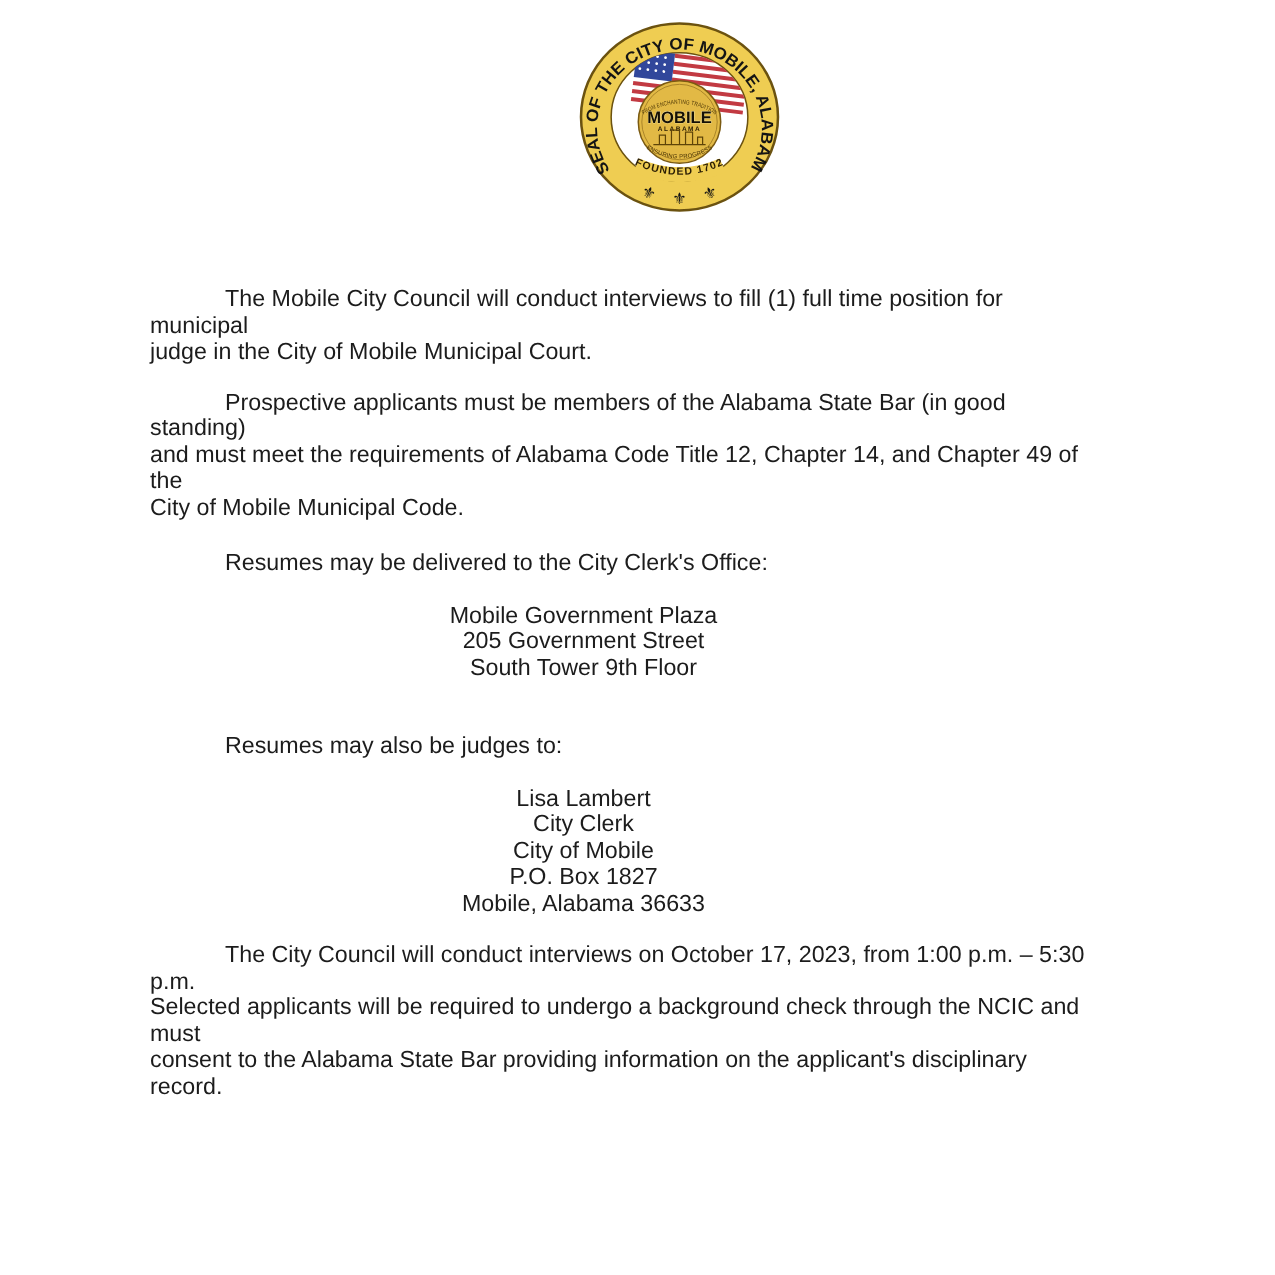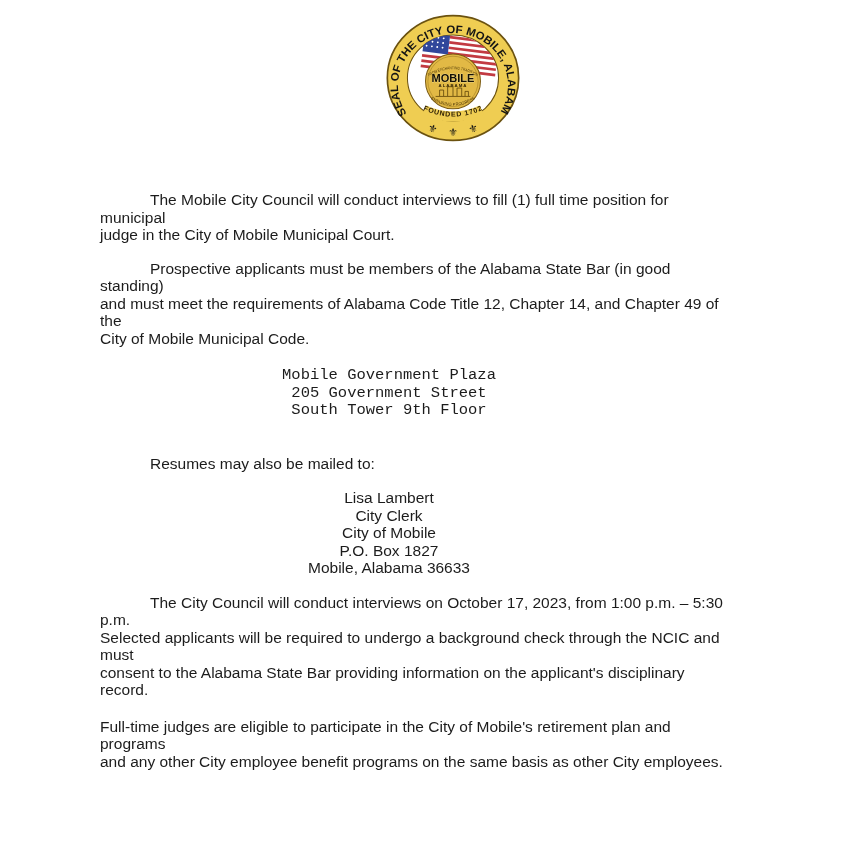--- a/index.html
+++ b/index.html
@@ -35,21 +35,21 @@
   }
   .indent   { text-indent: 50px; }
   .indent2  { text-indent: 47px; }
   .centered { margin-left: 0; margin-right: 0; text-align: center; text-indent: 0; }
   .mt50 { margin-top: 50px; }
   .mb16 { margin-bottom: 16px; }
   .mb17 { margin-bottom: 17px; }
   .mb18 { margin-bottom: 18px; }
   .mb19 { margin-bottom: 19px; }
   .mb20 { margin-bottom: 20px; }
-  .mb35 { margin-bottom: 35px; font-family: Liberation Mono, monospace; }
+  .mb35 { margin-bottom: 35px; }
   .mb0  { margin-bottom: 0; }
   svg text { font-family: "Liberation Sans", "DejaVu Sans", sans-serif; }
 </style>
 </head>
 <body>
 
 <div class="page">
 
   <div class="seal-wrap">
     <svg width="134" height="128" viewBox="0 0 200 190">
@@ -120,29 +120,28 @@
       <text x="100" y="182" text-anchor="middle" font-size="16" fill="#141414" transform="rotate(22 100 95)">⚜</text>
     </svg>
   </div>
 
   <div class="doc">
     <p class="para indent mt50 mb16">The Mobile City Council will conduct interviews to fill (1) full time position for municipal
 judge in the City of Mobile Municipal Court.</p>
     <p class="para indent mb20">Prospective applicants must be members of the Alabama State Bar (in good standing)
 and must meet the requirements of Alabama Code Title 12, Chapter 14, and Chapter 49 of the
 City of Mobile Municipal Code.</p>
+    <p class="para indent mb17">Resumes may be delivered to the City Clerk's Office:</p>
     <p class="para centered mb35">Mobile Government Plaza
 205 Government Street
 South Tower 9th Floor</p>
-    <p class="para indent mb17">Resumes may also be mailed to:</p>
+    <p class="para indent mb17">Resumes may also be judges to:</p>
     <p class="para centered mb17">Lisa Lambert
 City Clerk
 City of Mobile
 P.O. Box 1827
 Mobile, Alabama 36633</p>
     <p class="para indent mb19">The City Council will conduct interviews on October 17, 2023, from 1:00 p.m. – 5:30 p.m.
 Selected applicants will be required to undergo a background check through the NCIC and must
 consent to the Alabama State Bar providing information on the applicant's disciplinary record.</p>
-    <p class="para mb0">Full-time judges are eligible to participate in the City of Mobile's retirement plan and programs
-and any other City employee benefit programs on the same basis as other City employees.</p>
   </div>
 
 </div>
 
 </body></html>

